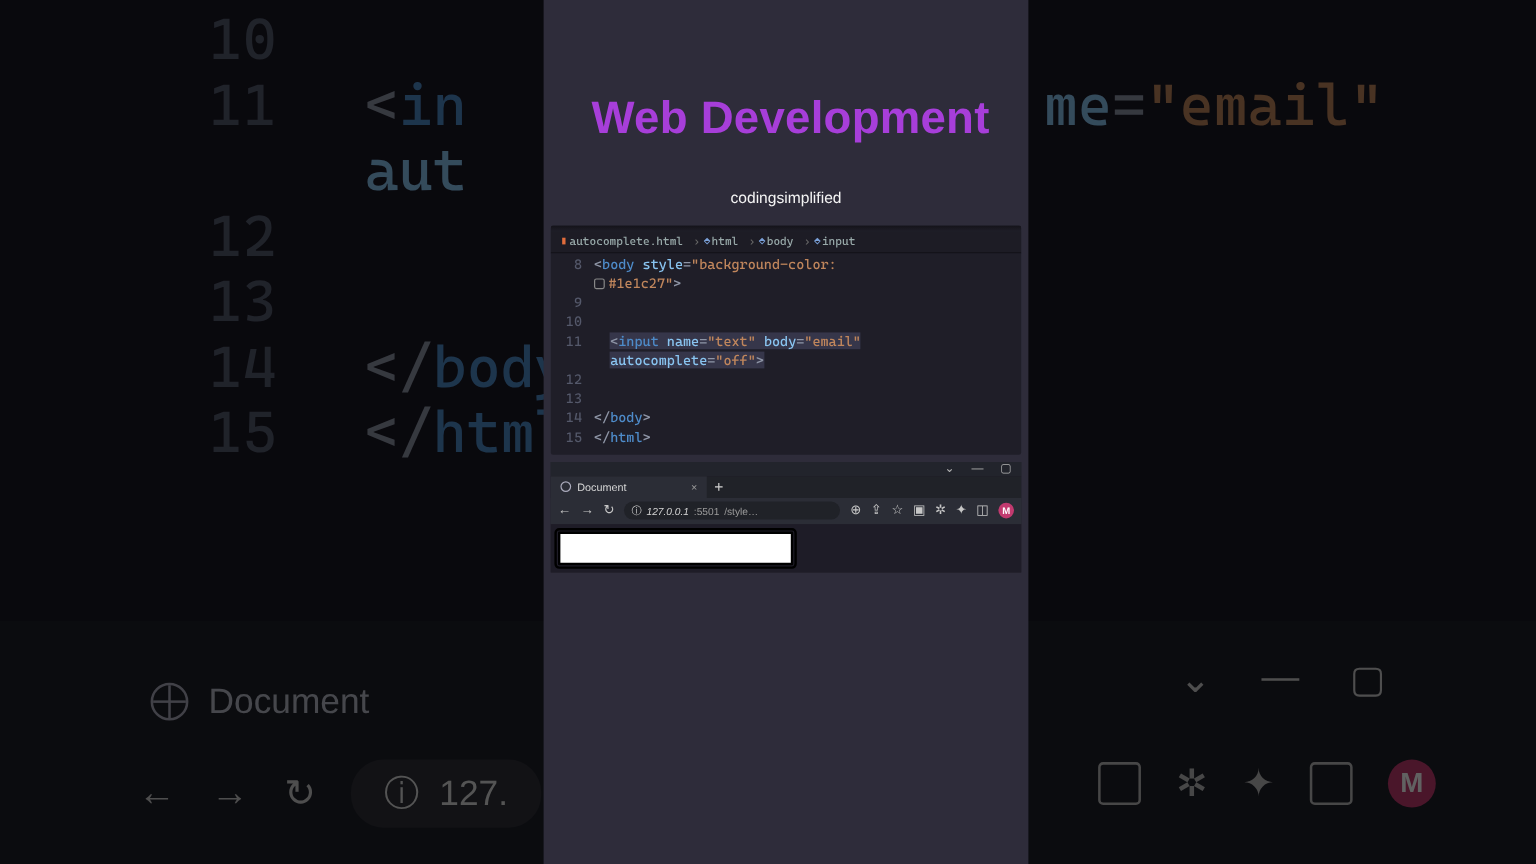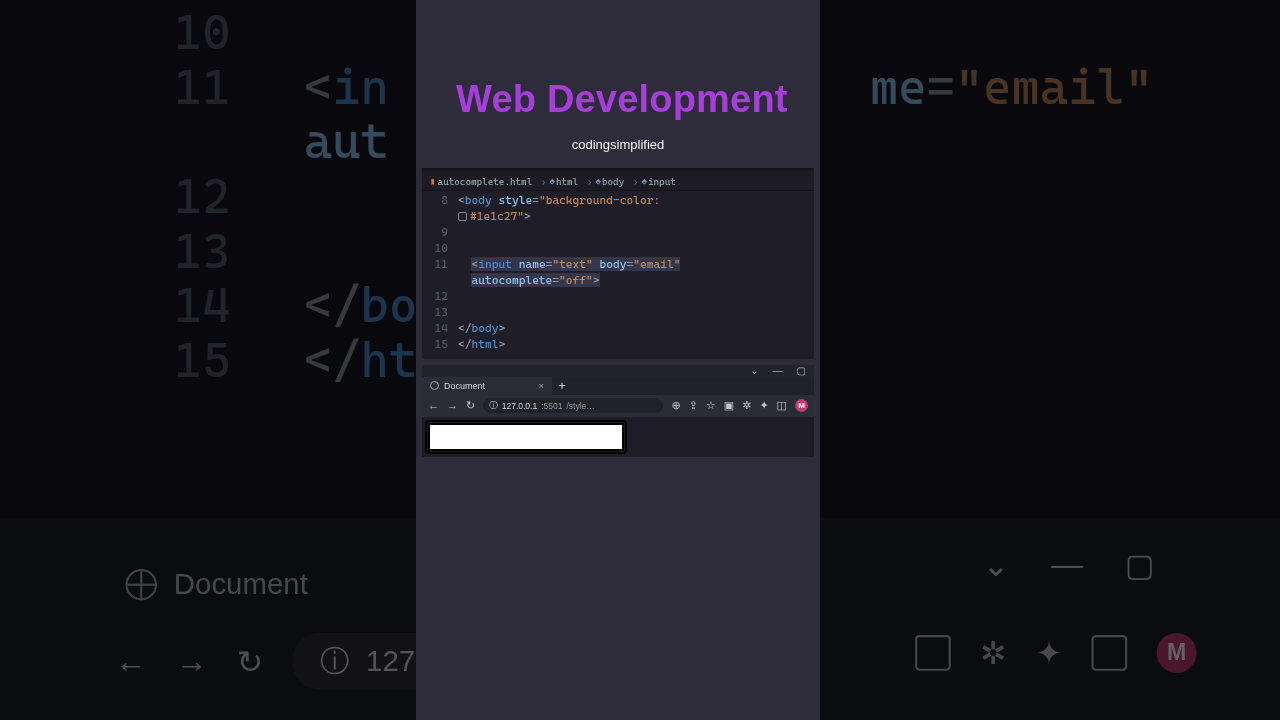--- a/index.html
+++ b/index.html
@@ -39,35 +39,35 @@
 .bg-tab .globe:after{content:"";position:absolute;top:0;bottom:0;left:12px;width:2px;background:#aab;}
 .bg-nav { position: absolute; left: 140px; top: 110px; display:flex; gap:28px; align-items:center; color:#ccc; font-size:30px;}
 .bg-addr { background:#303139;border-radius:26px;padding:8px 26px;font-size:28px;color:#ddd;display:flex;gap:16px;align-items:center;}
 .bg-icons { position:absolute; right:110px; top:110px; display:flex; gap:28px; align-items:center;}
 .bg-ico { width:34px;height:34px;border:2px solid #bbb;border-radius:4px;}
 .bg-avatar { width:38px;height:38px;border-radius:50%;background:#c23a6f;color:#fff;display:flex;align-items:center;justify-content:center;font-size:22px;font-weight:600;}
 .bg-chev { position:absolute; right:150px; top:28px; display:flex; gap:40px; color:#ccc; font-size:30px;}
 
 .fg {
   position: absolute;
-  left: 416px; top: 0;
+  left: 453px; top: 0;
   width: 404px; height: 720px;
   background: #2e2c3a;
   overflow:hidden;
 }
 
 .title {
   margin: 78px 0 0 40px;
   font-size: 38px;
   font-weight: 800;
   color: #a73ed9;
   line-height: 1.12;
   letter-spacing:.2px;
 }
-.handle { text-align:center; margin-top:16px; color:#f4f4f4; font-size:13px; }
+.handle { text-align:center; margin-top:36px; color:#f4f4f4; font-size:13px; }
 
 .editor {
   margin: 16px 6px 0 6px;
   background:#1f1e28;
   border-radius:2px;
   font-family:"Cascadia Mono","Fira Mono","Consolas",monospace;
   font-size:11.5px;
   color:#c9c9c9;
   overflow:hidden;
 }
@@ -94,21 +94,21 @@
 }
 .chrome-top span{color:#b3b3b3;font-size:10px;line-height:1;}
 .tabbar { background:#202228; height:18px; display:flex; align-items:stretch;}
 .tab { background:#2b2d36; display:flex; align-items:center; gap:5px; padding:0 8px; font-size:9px; color:#d6d6d6; width:130px; position:relative;}
 .tab .globe{width:9px;height:9px;border:1px solid #aab;border-radius:50%;flex-shrink:0;}
 .tab .x{margin-left:auto;color:#999;cursor:pointer;}
 .newtab{color:#cfcfcf;font-size:13px;width:20px;display:flex;align-items:center;justify-content:center;cursor:pointer;}
 .toolbar{background:#2b2d36;height:22px;display:flex;align-items:center;gap:8px;padding:0 6px;}
 .tb-ico{color:#c6c6c6;font-size:11px;cursor:pointer;line-height:1;}
 .addr{flex:1;background:#202228;border-radius:10px;height:15px;display:flex;align-items:center;gap:4px;padding:0 6px;font-size:8.5px;color:#d6d6d6;min-width:0;}
-.addr .host{font-weight:500;} .addr .port{color:#9b9b9b;} .addr .rest{color:#9b9b9b;white-space:nowrap;overflow:hidden;text-overflow:ellipsis;}
+.addr .host{font-weight:500;font-style:italic;} .addr .port{color:#9b9b9b;} .addr .rest{color:#9b9b9b;white-space:nowrap;overflow:hidden;text-overflow:ellipsis;}
 .tb-right{display:flex;gap:8px;align-items:center;}
 .avatar{width:13px;height:13px;border-radius:50%;background:#c23a6f;color:#fff;font-size:8px;display:flex;align-items:center;justify-content:center;font-weight:700;}
 .viewport{background:#1e1c27;padding:6px;}
 .page-input{width:196px;height:28px;background:#fff;border:2px solid #000;border-radius:1px;outline:2px solid #000;outline-offset:1px;}
 </style>
 </head>
 <body>
 
 <div class="bg">
   <div class="bg-code">

